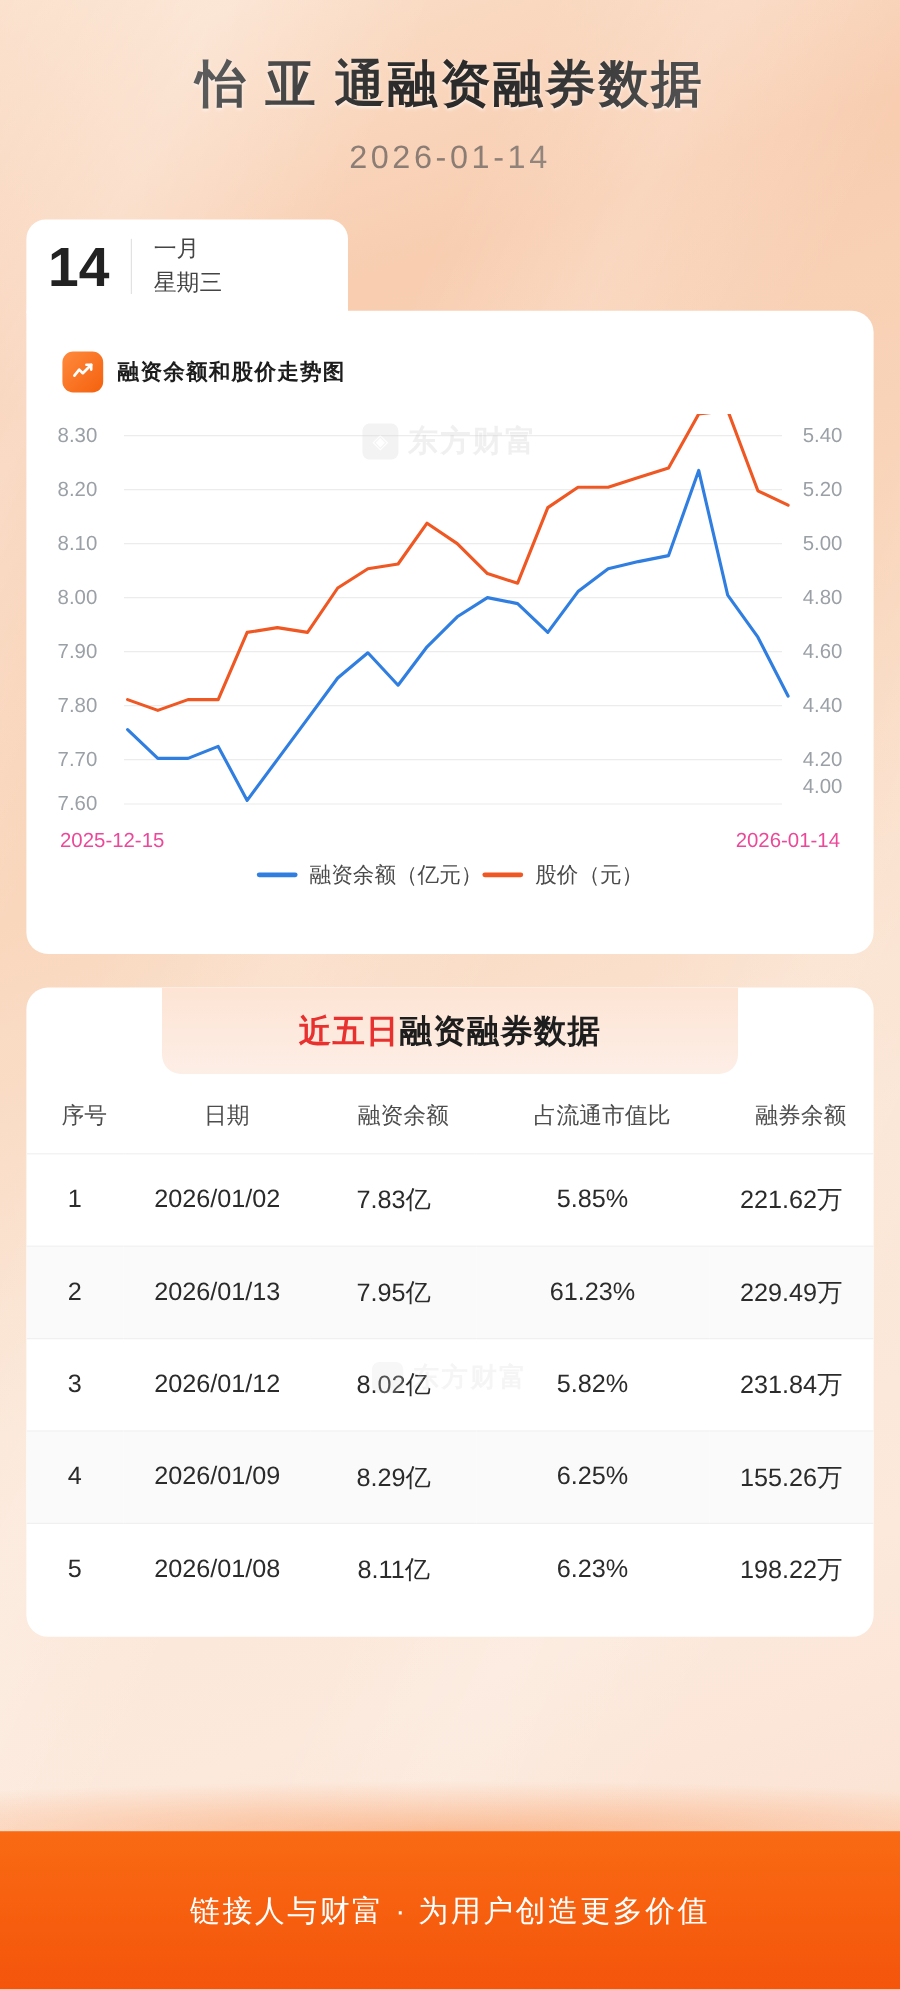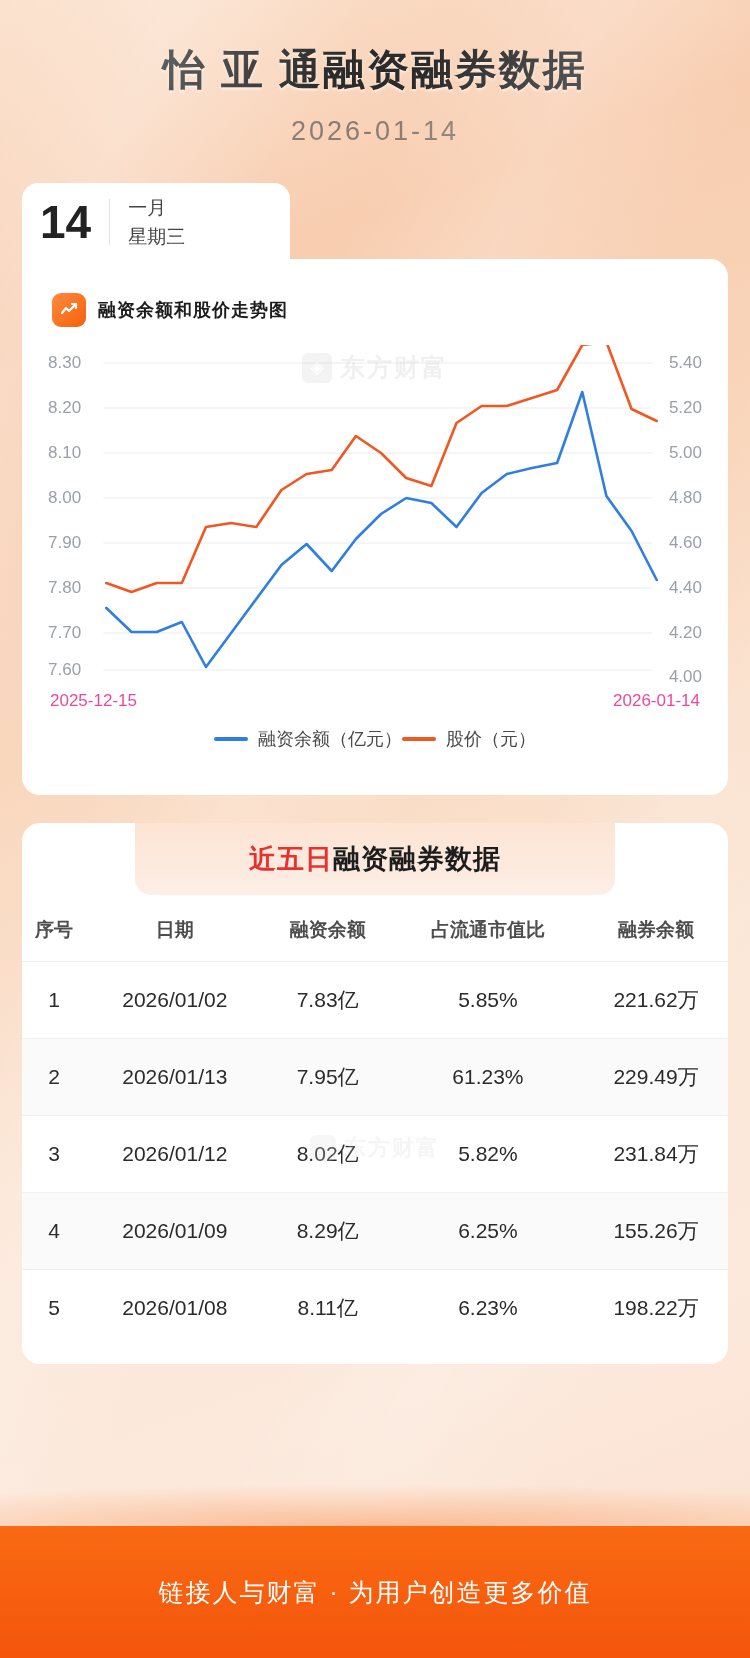--- a/index.html
+++ b/index.html
@@ -91,21 +91,21 @@
   .axis-right { right: 0; text-align: right; }
   .axis-left span, .axis-right span {
     position: absolute; transform: translateY(-50%); white-space: nowrap;
   }
   .axis-left span { left: 0; }
   .axis-right span { right: 0; }
 
   .xaxis { display: flex; justify-content: space-between; margin-top: 6px; padding: 0 2px; }
   .xaxis span { font-size: 17px; color: #ec4899; }
 
-  .legend { display: flex; justify-content: center; margin-top: 16px; }
+  .legend { display: flex; justify-content: center; margin-top: 6px; }
   .legend-item { display: flex; align-items: center; gap: 10px; }
   .legend-line { width: 34px; height: 4px; border-radius: 2px; }
   .legend-label { font-size: 18px; color: #4a4a4a; }
 
   
   .table-card {
     margin: 28px 22px 0 22px;
     background: #fff; border-radius: 18px;
     padding: 0 0 18px 0; position: relative; overflow: hidden;
   }
@@ -113,22 +113,22 @@
     margin: 0 auto; width: 480px; height: 72px;
     background: linear-gradient(180deg, #fde4d4, #fdeee6);
     border-radius: 0 0 16px 16px;
     display: flex; align-items: center; justify-content: center; font-family: Liberation Serif, serif;
   }
   .table-title { font-size: 27px; font-weight: bold; color: #1d1d1d; letter-spacing: 1px; }
   .table-title .hl { color: #e8312f; }
 
   table { width: 100%; border-collapse: collapse; }
   thead th {
-    font-size: 19px; color: #4d4d4d; font-weight: bold;
-    padding: 22px 0 18px 0; text-align: center;
+    font-size: 19px; color: #4d4d4d; font-weight: normal;
+    padding: 22px 0 18px 16px; text-align: center;
   }
   tbody td {
     font-size: 21px; color: #2b2b2b; text-align: center;
     padding: 24px 0; border-top: 1px solid #f0f0f0;
   }
   tbody tr:nth-child(even) { background: #fafafa; }
   .tbl-wm {
     position: absolute; left: 50%; top: 60%; transform: translate(-50%,-50%);
     display: flex; align-items: center; gap: 8px; opacity: 0.22; pointer-events: none;
   }
@@ -212,21 +212,21 @@
             <span style="top:325px">7.60</span>
           </div>
           <div class="axis-right">
             <span style="top:18px">5.40</span>
             <span style="top:63px">5.20</span>
             <span style="top:108px">5.00</span>
             <span style="top:153px">4.80</span>
             <span style="top:198px">4.60</span>
             <span style="top:243px">4.40</span>
             <span style="top:288px">4.20</span>
-            <span style="top:332px">4.00</span>
+            <span style="top:311px">4.00</span>
           </div>
         </div>
 
         <div class="xaxis">
           <span>2025-12-15</span>
           <span>2026-01-14</span>
         </div>
 
         <div class="legend">
           <div class="legend-item">

